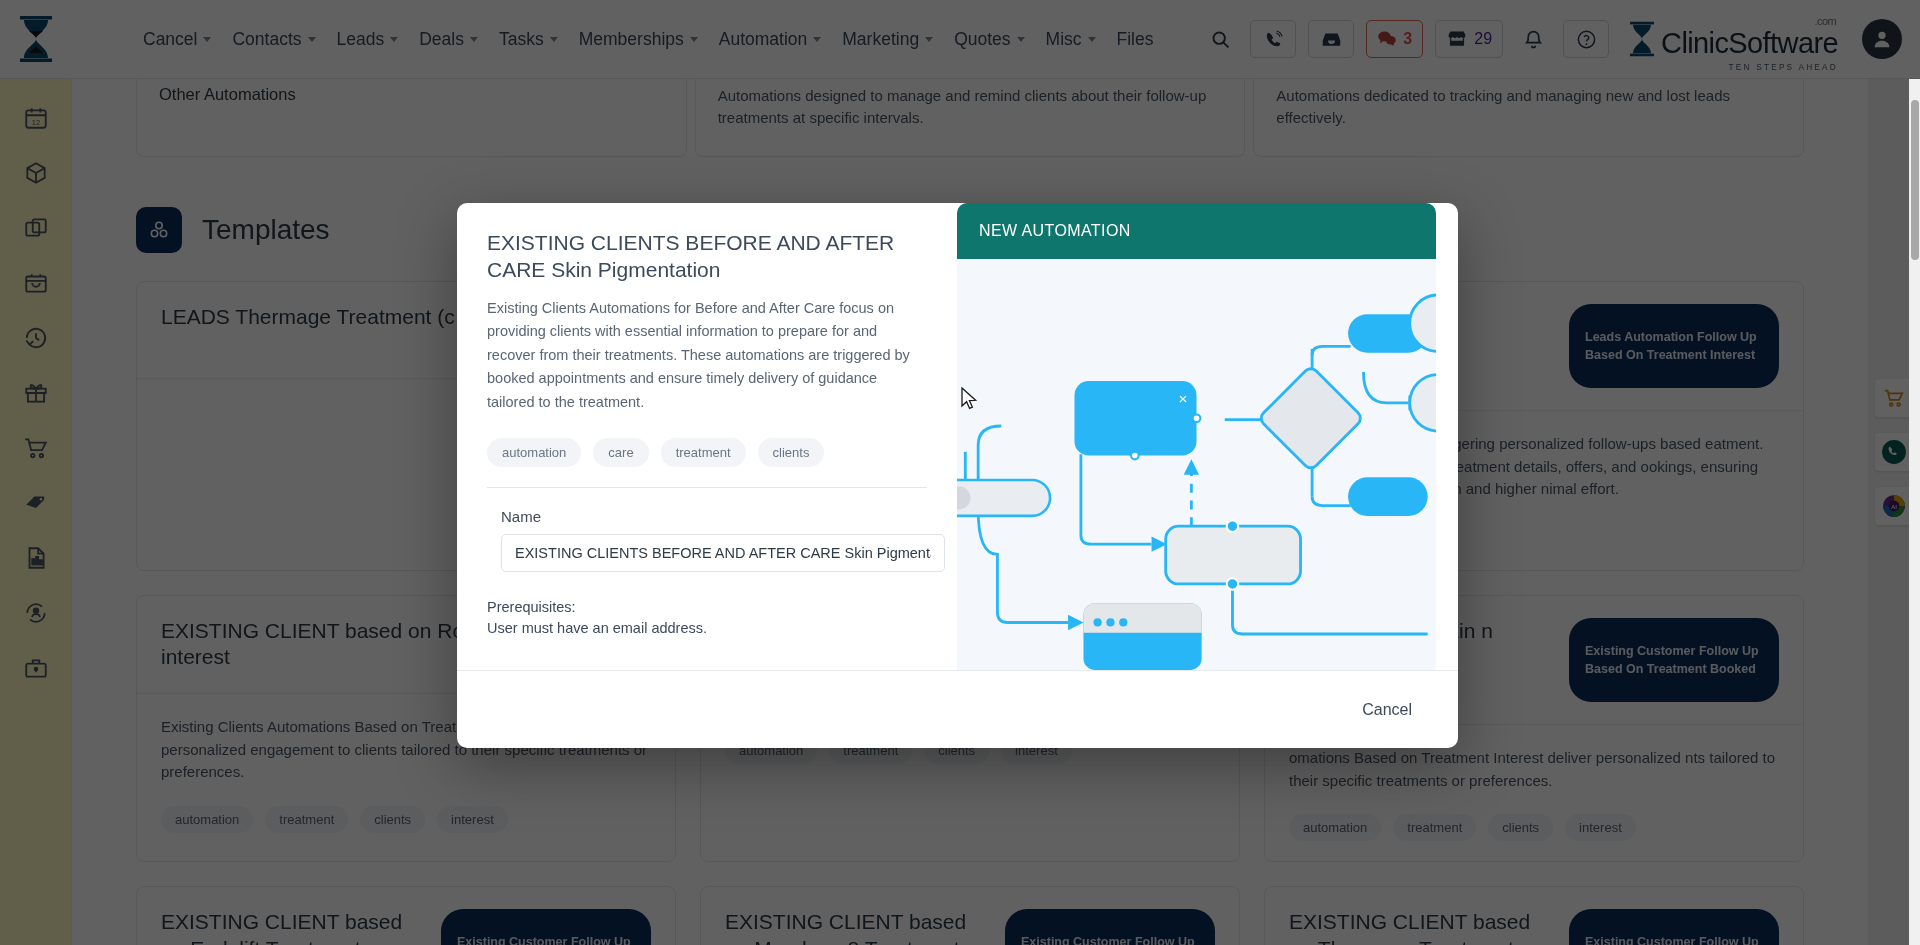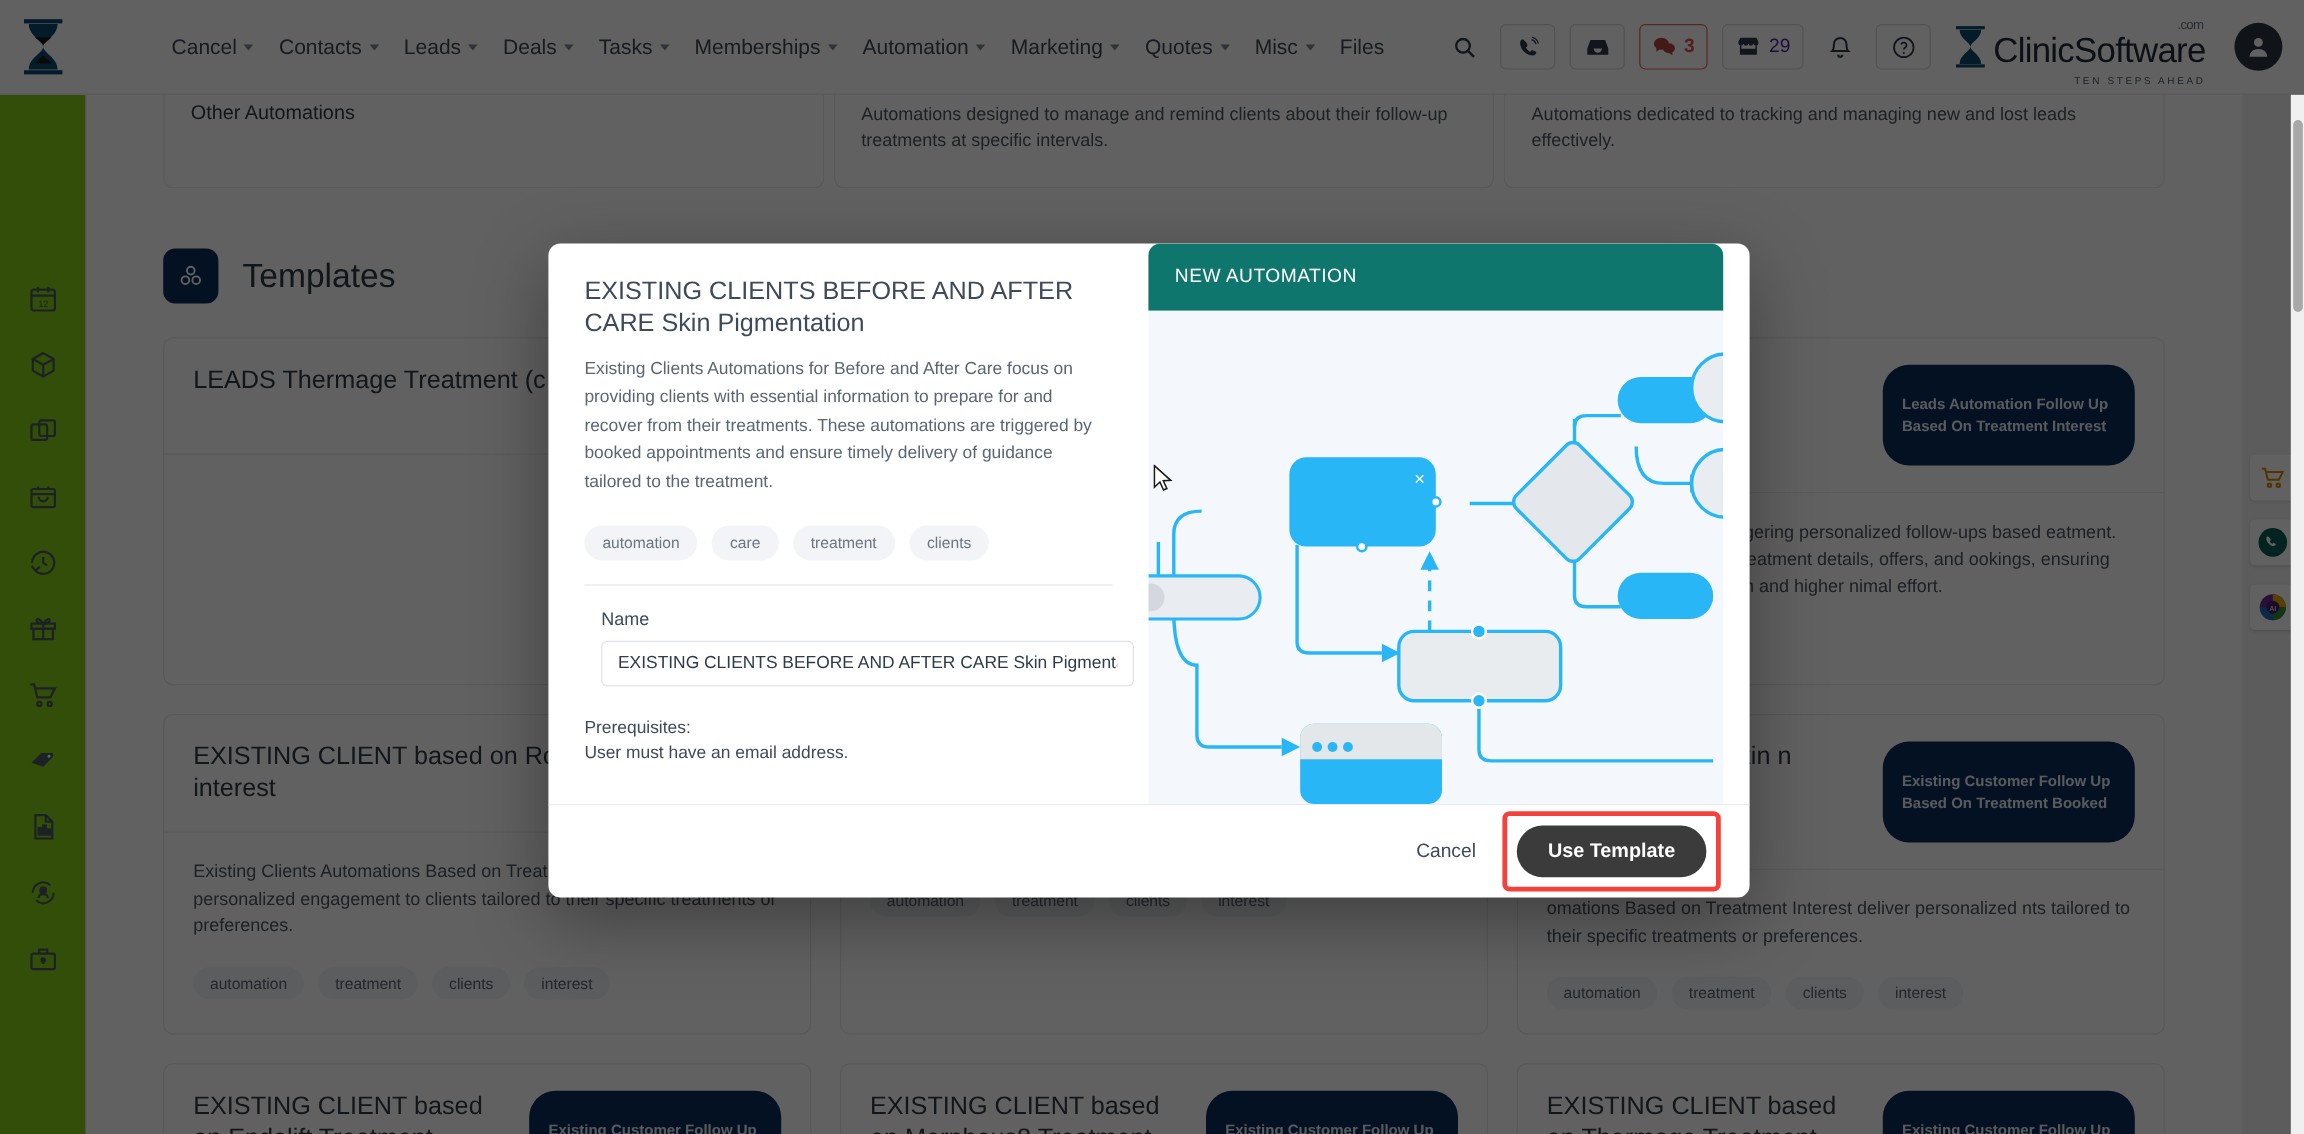--- a/index.html
+++ b/index.html
@@ -41,22 +41,22 @@
   .icon-btn.alert .cnt { color: #d9534f; font-size: 16px; font-weight: 600; }
   .icon-btn .cnt { font-size: 16px; color: #4c1d95; }
   .plain-icon { width: 36px; height: 36px; display:flex; align-items:center; justify-content:center; cursor:pointer; color:#2b3a4a; }
   .cs-logo { display: flex; align-items: flex-end; gap: 4px; margin-left: 6px; }
   .cs-word { font-size: 29px; color: #1d2b3a; letter-spacing: -0.6px; line-height: 1; position: relative; }
   .cs-com { position: absolute; right: 2px; top: -13px; font-size: 11px; color: #6b7784; }
   .cs-tag { position:absolute; right: 0; bottom: -13px; font-size: 8.3px; letter-spacing: 2.2px; color:#4a5a6a; }
   .avatar { width: 40px; height: 40px; border-radius: 50%; background: #2b3542; display:flex; align-items:center; justify-content:center; margin-left: 12px; cursor:pointer;}
 
   
-  .leftrail { position:absolute; top:79px; left:0; bottom:0; width:72px; background:#84cc16; border-right:1px solid #ececec; padding-top: 24px;
-    display:flex; flex-direction:column; align-items:center; gap:25px;justify-content:center; }
+  .leftrail { position:absolute; top:79px; left:0; bottom:0; width:72px; background:#fef9c3; border-right:1px solid #ececec; padding-top: 24px;
+    display:flex; flex-direction:column; align-items:center; gap:25px; }
   .rail-ic { width:30px; height:30px; color:#4b5765; display:flex; align-items:center; justify-content:center; cursor:pointer; }
 
   
   .rightrail { position:absolute; top:79px; right:0; bottom:0; width:52px; background:#f2f2f2; padding-top:300px;
      display:flex; flex-direction:column; align-items:center; gap:16px; }
   .rr-btn { width:38px; height:38px; border-radius:4px; background:#fff; display:flex; align-items:center; justify-content:center; cursor:pointer; box-shadow: 0 1px 3px rgba(0,0,0,.12); }
 
   
   .content { position:absolute; top:79px; left:72px; right:52px; bottom:0; background:#fff; padding: 0 64px; overflow:hidden; }
 
@@ -551,23 +551,20 @@
             <circle cx="163" cy="283" r="3.2" fill="#29b6f6"></circle>
             <circle cx="173" cy="283" r="3.2" fill="#29b6f6"></circle>
             <circle cx="183" cy="283" r="3.2" fill="#29b6f6"></circle>
           </svg>
         </div>
       </div>
     </div>
 
     <div class="modal-footer">
       <button class="btn-cancel">Cancel</button>
-      <div class="hl-box">
-        <button class="btn-use">Use Template</button>
-      </div>
     </div>
   </div>
 
   <div class="cursor" style="left: 961px; top: 387px;">
     <svg width="17" height="24" viewBox="0 0 17 24">
         <path d="M1 1 L1 19 L5.6 14.7 L8.6 21.4 L11.4 20.1 L8.4 13.6 L14.6 13.3 Z" fill="#fff" stroke="#1a1a1a" stroke-width="1.3"></path>
       </svg>
   </div>
 
 </div>

